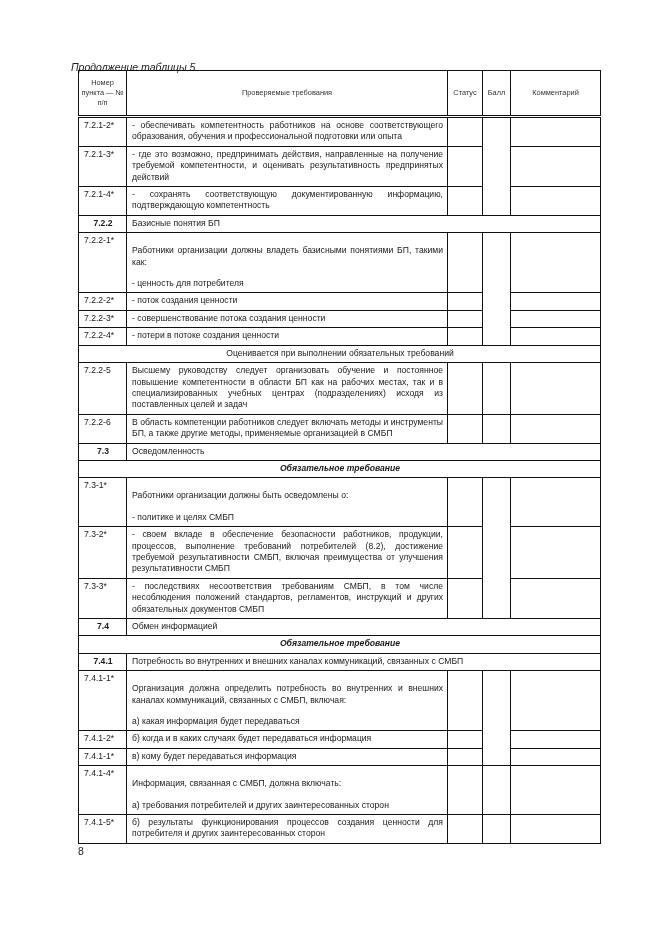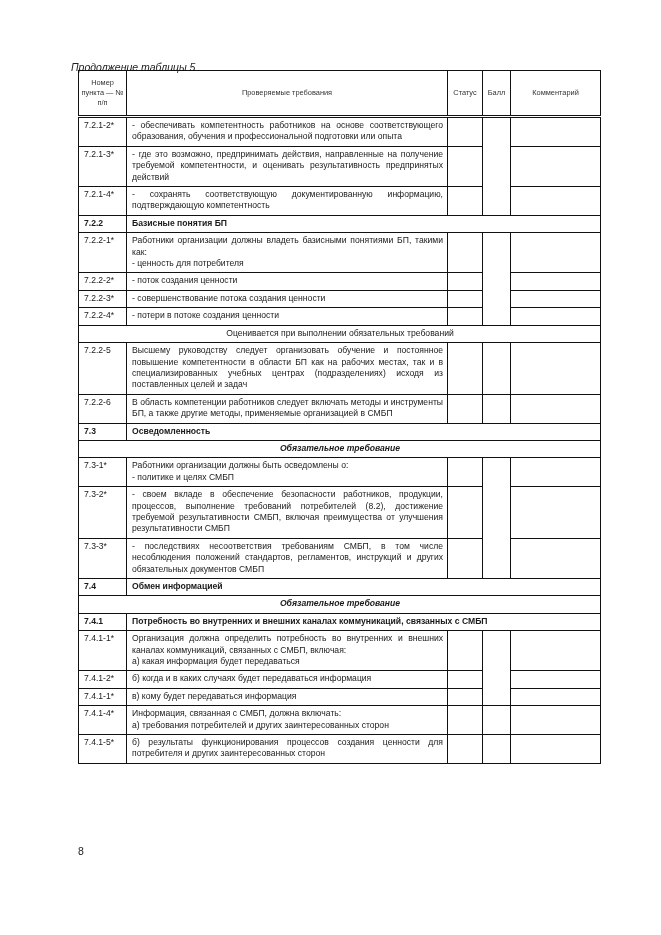--- a/index.html
+++ b/index.html
@@ -36,29 +36,29 @@
     padding: 2px 2px;
     border-bottom: 3px double #111;
   }
   col.c-num { width: 48px; }
   col.c-req { width: 321px; }
   col.c-stat { width: 35px; }
   col.c-ball { width: 28px; }
   col.c-com { width: 90px; }
   td.num { padding-left: 6px; white-space: nowrap; margin-left: 12px; }
   td.req { text-align: justify; }
-  td.bold { font-weight: bold; }
-  td.section { font-weight: bold; }
+  td.bold { font-weight: bold; text-align: center; }
+  td.section { font-weight: normal; }
   td.center-bold { text-align: center; font-weight: normal; padding: 3px 4px 4px; }
   td.center-italic { text-align: center; font-weight: bold; font-style: italic; padding: 3px 4px 4px; }
   .page-num {
     position: absolute; left: 78px; top: 845px;
     font-size: 10.5px; color: #222;
   }
-  .req span.line { display: block; }
+  .req span.line { display: block; margin-top: 10px; }
 </style>
 </head>
 <body>
 
 <div class="caption">Продолжение таблицы 5</div>
 
 <table class="main">
   <colgroup>
     <col class="c-num">
       <col class="c-req">

